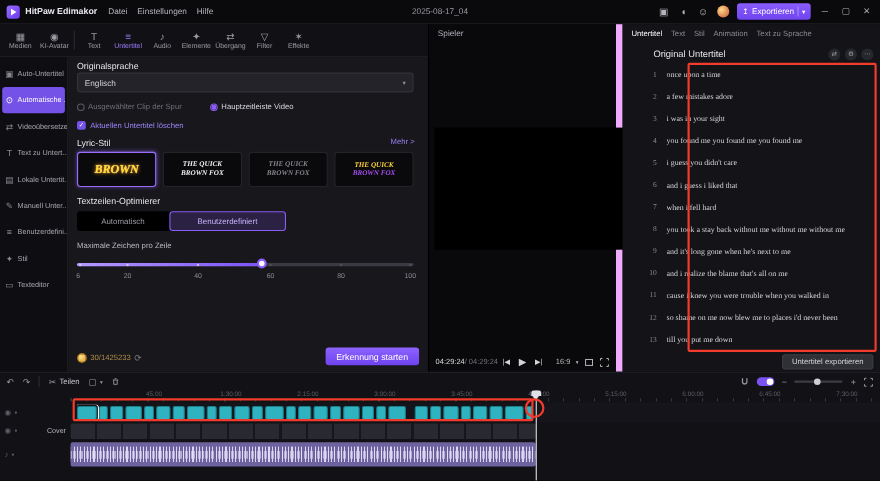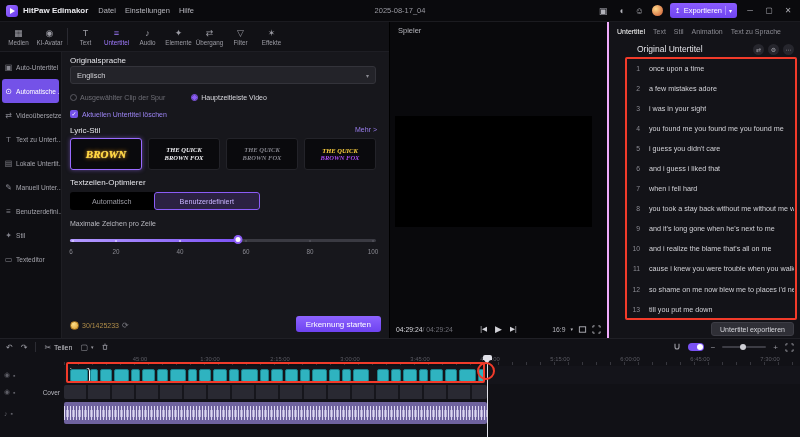--- a/index.html
+++ b/index.html
@@ -18,21 +18,21 @@
   #avatar{width:11px;height:11px;border-radius:50%;background:radial-gradient(circle at 35% 35%,#ffd98a,#d97a4a 70%);}
   #export-btn{height:15px;background:linear-gradient(180deg,#8a5cff,#6f44ef);border-radius:3px;display:flex;align-items:center;padding:0 5px;gap:3px;color:#fff;}
   #export-btn .xlabel{font-size:7.5px;}
   #export-btn .xdiv{width:1px;height:9px;background:rgba(255,255,255,.35);}
   #export-btn .xchev{font-size:6px;}
   .win-btn{font-size:8px;color:#ababb2;width:12px;text-align:center;}
 
   
   #main{position:absolute;top:22px;left:0;right:0;height:316px;display:flex;}
   #left{width:390px;position:relative;border-right:1px solid #000;background:#131317;}
-  #player{width:219px;position:relative;background:#09090c;border-right:2px solid #f0abfc;}
+  #player{width:176px;position:relative;background:#09090c;border-right:6px solid #f0abfc;}
   #right{flex:1;position:relative;background:#131318;}
 
   
   #top-tabs{position:absolute;top:0;left:0;right:0;height:30px;background:#111115;border-bottom:1px solid #1e1e24;display:flex;align-items:center;padding-left:3px;}
   .ttab{width:31px;display:flex;flex-direction:column;align-items:center;gap:1px;color:#9c9ca4;font-size:6.3px;white-space:nowrap;}
   .ttab .ticon{font-size:9px;line-height:10px;}
   .ttab.active{color:#a07bff;}
   .tt-div{width:1px;height:17px;background:#2a2a31;margin:0 2px;}
 
   
@@ -90,21 +90,21 @@
   .t-cur{color:#d8d8de;}
   .psvg{display:block;}
 
   
   #rtabs{position:absolute;top:0;left:0;right:0;height:18px;display:flex;align-items:center;gap:8px;padding:0 8px;font-size:7px;color:#8a8a92;white-space:nowrap;}
   .rtab.active{color:#ffffff;}
   #rheader{position:absolute;top:20px;left:8px;right:6px;height:14px;display:flex;align-items:center;margin-left:20px;}
   #rheader .rtitle{font-size:8.5px;color:#e4e4e9;}
   #rhicons{margin-left:auto;display:flex;gap:4px;}
   .cicon{width:11px;height:11px;border-radius:50%;background:#26262d;color:#a0a0a8;font-size:6px;display:flex;align-items:center;justify-content:center;}
-  #sublist{position:absolute;top:36px;left:8px;right:6px;height:262px;overflow:hidden;}
+  #sublist{position:absolute;top:36px;left:8px;right:6px;height:262px;overflow:hidden;font-family:Liberation Serif, serif;}
   .subrow{height:20.1px;display:flex;align-items:center;}
   .subrow .num{width:32px;text-align:right;padding-right:9px;color:#8b8b93;font-size:6.8px;flex:none;}
   .subrow .txt{color:#d3d3d8;font-size:7.2px;white-space:nowrap;overflow:hidden;}
   #export-sub-btn{position:absolute;right:6px;bottom:2px;height:14px;padding:0 8px;background:#2f2f36;border:1px solid #3d3d45;border-radius:3px;color:#d6d6db;font-size:7px;display:flex;align-items:center;}
 
   
   #timeline{position:absolute;top:338px;left:0;right:0;bottom:0;background:#111116;border-top:1px solid #202026;}
   #ttoolbar{height:16px;display:flex;align-items:center;padding:0 6px;gap:8px;color:#9b9ba3;font-size:8px;}
   .tool{display:flex;align-items:center;gap:3px;}
   .tool .tlabel{font-size:7px;color:#c6c6cc;}

